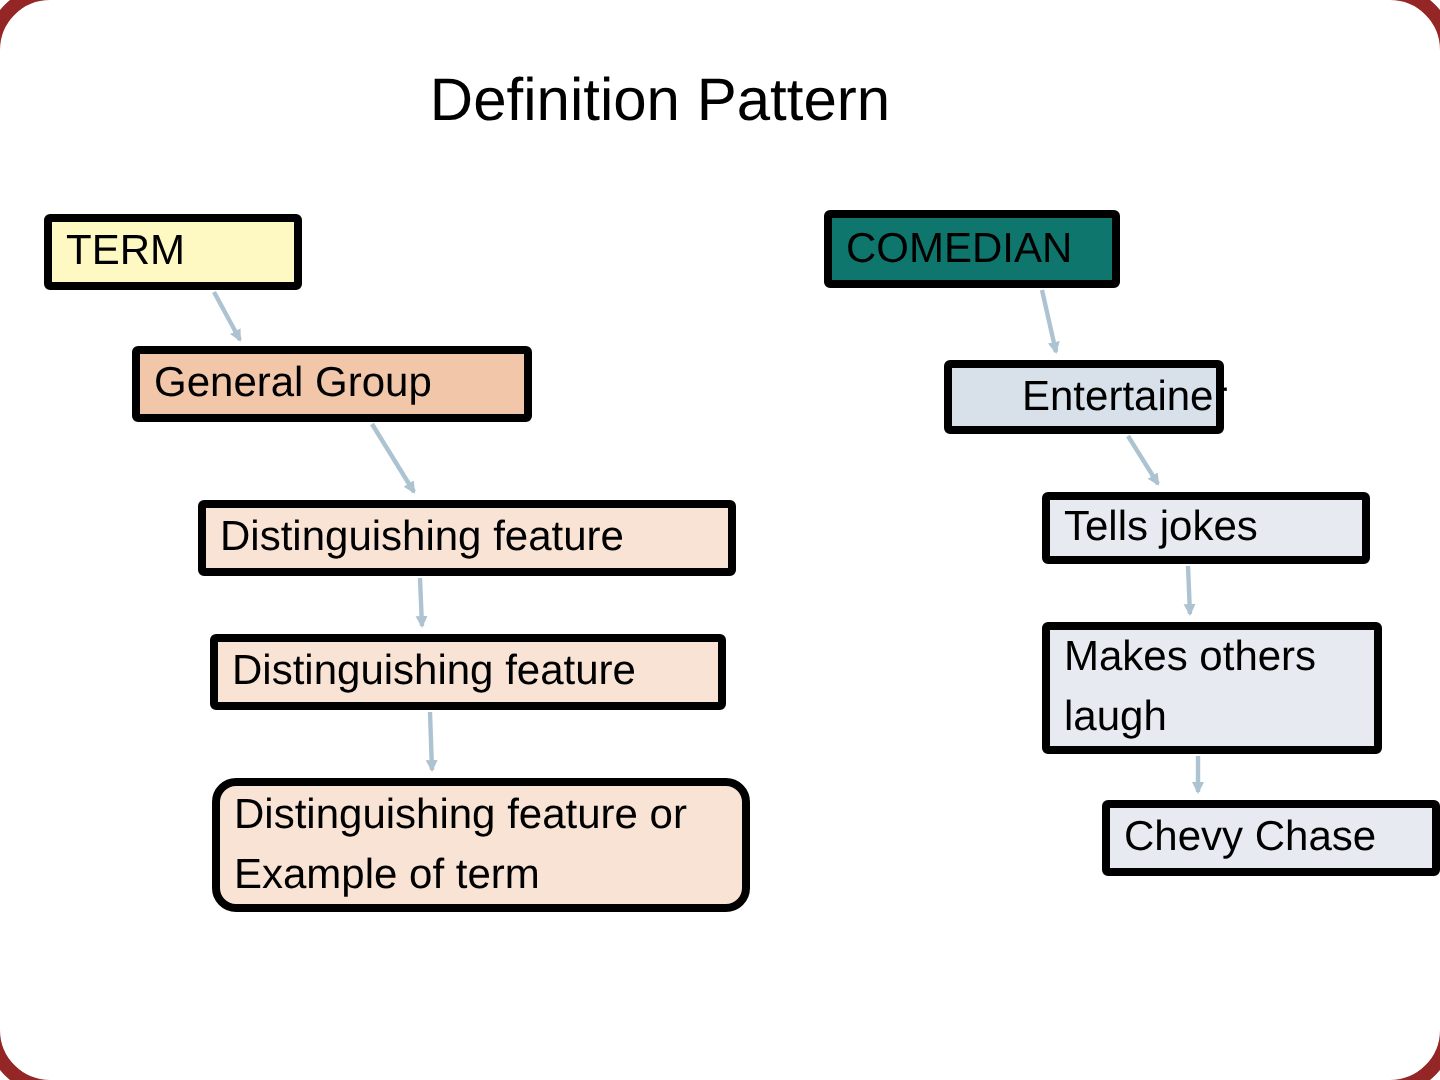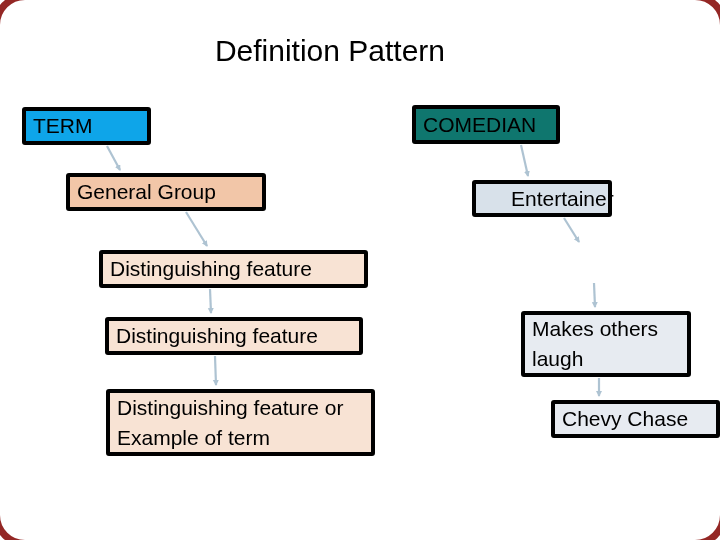--- a/index.html
+++ b/index.html
@@ -57,24 +57,25 @@
     <line x1="521" y1="145" x2="528" y2="176" marker-end="url(#arrow)"></line>
     <line x1="564" y1="218" x2="579" y2="242" marker-end="url(#arrow)"></line>
     <line x1="594" y1="283" x2="595" y2="307" marker-end="url(#arrow)"></line>
     <line x1="599" y1="378" x2="599" y2="396" marker-end="url(#arrow)"></line>
   </svg>
 
   <div class="frame"></div>
 
   <h1 class="title">Definition Pattern</h1>
 
-  <div class="box l1" style="background-color: #0ea5e9;">TERM</div>
+  <div class="box l1" style="background-color: #fef9c3;">TERM</div>
   <div class="box l2" style="background-color: rgb(242, 198, 168);">General Group</div>
   <div class="box l3" style="background-color: rgb(248, 227, 212);">Distinguishing feature</div>
   <div class="box l4" style="background-color: rgb(248, 227, 212);">Distinguishing feature</div>
-  <div class="box l5" style="background-color: rgb(248, 227, 212);">Distinguishing feature or Example of term</div>
+  <div class="box l5" style="background-color: rgb(248, 227, 212); border-radius: 12px;">Distinguishing feature or Example of term</div>
 
   <div class="box r1" style="background-color: #0f766e;">COMEDIAN</div>
   <div class="box r2" style="background-color: rgb(216, 225, 234);">Entertainer</div>
+  <div class="box r3" style="background-color: rgb(231, 235, 241);">Tells jokes</div>
   <div class="box r4" style="background-color: rgb(231, 235, 241);">Makes others laugh</div>
   <div class="box r5" style="background-color: rgb(231, 235, 241); margin-left: 30px;">Chevy Chase</div>
 
 </div>
 
 </body></html>

